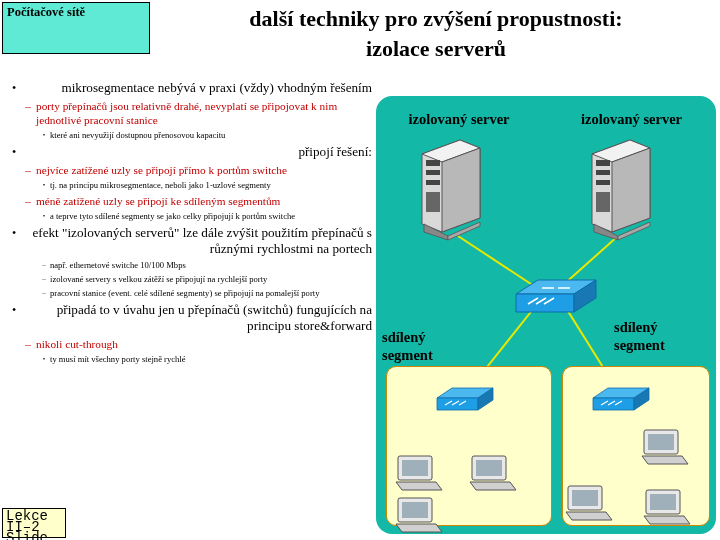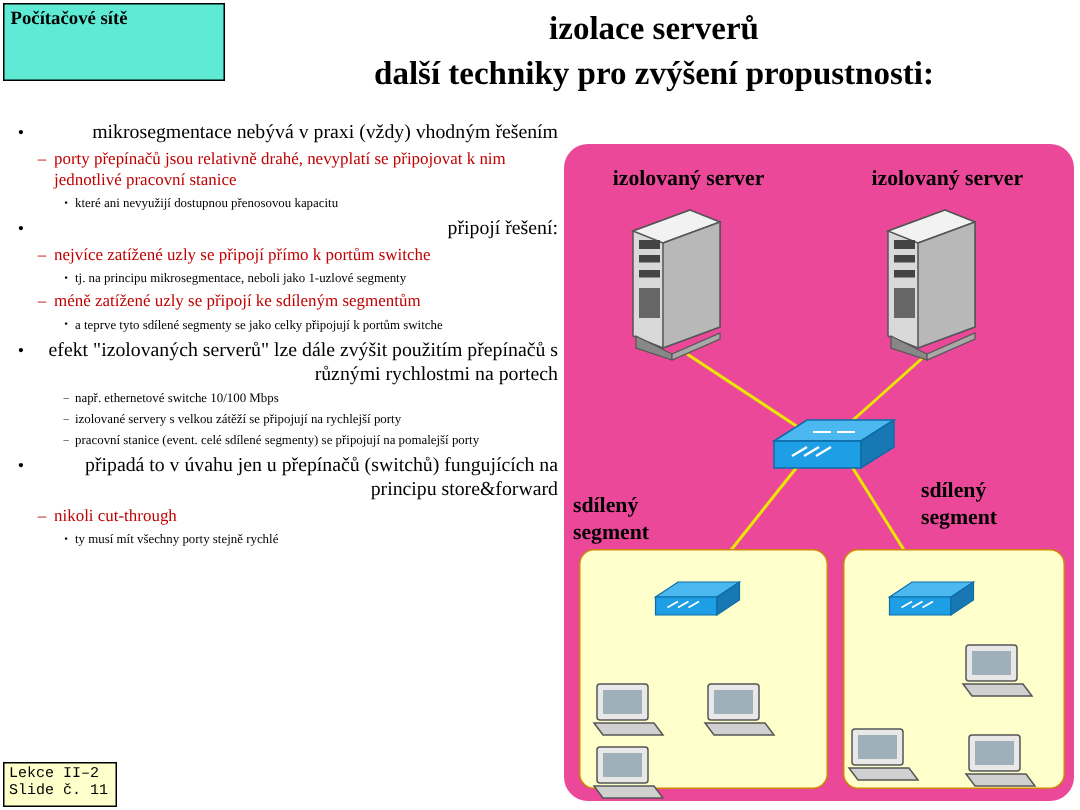--- a/index.html
+++ b/index.html
@@ -6,51 +6,51 @@
   body{width:720px;height:540px;background:#ffffff;font-family:"Liberation Serif",serif;overflow:hidden;position:relative;}
 
   
   .hdr-box{position:absolute;left:2px;top:2px;width:148px;height:52px;background:#5eead4;border:1px solid #000;box-sizing:border-box;padding:2px 4px;font-family:"Liberation Mono",monospace;}
   .hdr-title{font-family:"Liberation Serif",serif;font-weight:bold;font-size:12.5px;line-height:14px;color:#000;}
   .hdr-l{font-size:9.5px;line-height:12px;color:#000;}
 
   .slide-title{position:absolute;left:158px;top:4px;width:556px;text-align:center;font-size:22px;font-weight:bold;line-height:30px;color:#000;}
 
   
-  .foot-box{position:absolute;left:2px;bottom:2px;width:76px;height:30px;background:#ffffcc;border:1px solid #000;box-sizing:border-box;padding:2px 3px;font-family:"Liberation Mono",monospace;font-size:10px;line-height:11px;color:#000;}
+  .foot-box{position:absolute;left:2px;bottom:2px;width:64px;height:30px;background:#ffffcc;border:1px solid #000;box-sizing:border-box;padding:2px 3px;font-family:"Liberation Mono",monospace;font-size:14px;line-height:11px;color:#000;}
 
   
   .bullets{position:absolute;left:6px;top:80px;width:366px;}
   .lvl1{display:flex;margin:0 0 3px 0;font-size:13.2px;line-height:16px;color:#000;}
   .lvl1 .mk{width:16px;flex:0 0 16px;text-align:center;font-size:12px;line-height:16px;}
   .lvl1 .tx{flex:1;text-align:right;}
   .lvl2{display:flex;margin:0 0 3px 14px;font-size:11.3px;line-height:14px;color:#c00000;}
   .lvl2 .mk{width:16px;flex:0 0 16px;text-align:center;}
   .lvl2 .tx{flex:1;}
   .lvl3{display:flex;margin:0 0 3px 32px;font-size:8.6px;line-height:11px;color:#000;}
   .lvl3 .mk{width:12px;flex:0 0 12px;text-align:center;font-size:7px;}
   .lvl3 .tx{flex:1;}
 
   
-  .diagram{position:absolute;left:376px;top:96px;width:340px;height:438px;background:#ec4899;border-radius:16px;}
+  .diagram{position:absolute;left:376px;top:96px;width:340px;height:438px;background:#14b8a6;border-radius:16px;}
   .dlabel{position:absolute;font-size:14.5px;font-weight:bold;color:#000;text-align:center;line-height:18px;}
   .inner-box{position:absolute;background:#ffffcc;border:1px solid #cc8800;border-radius:10px;}
 
   svg.lines{position:absolute;left:0;top:0;width:340px;height:438px;}
 </style>
 </head>
 <body>
 
 <div class="hdr-box">
   <div class="hdr-title">Počítačové sítě</div>
 </div>
 
 <div class="slide-title">
+  <div>další techniky pro zvýšení propustnosti:</div>
   <div>izolace serverů</div>
-  <div>další techniky pro zvýšení propustnosti:</div>
 </div>
 
 <div class="bullets">
 
   <div class="lvl1">
       <span class="mk">•</span>
       <span class="tx">mikrosegmentace nebývá v praxi (vždy) vhodným řešením</span>
     </div>
   <div class="lvl2">
       <span class="mk">–</span>

